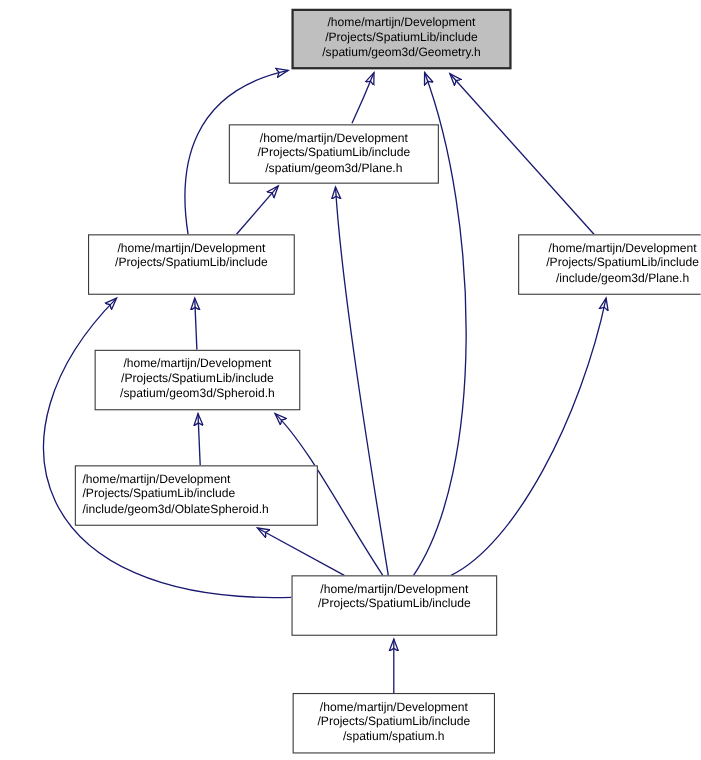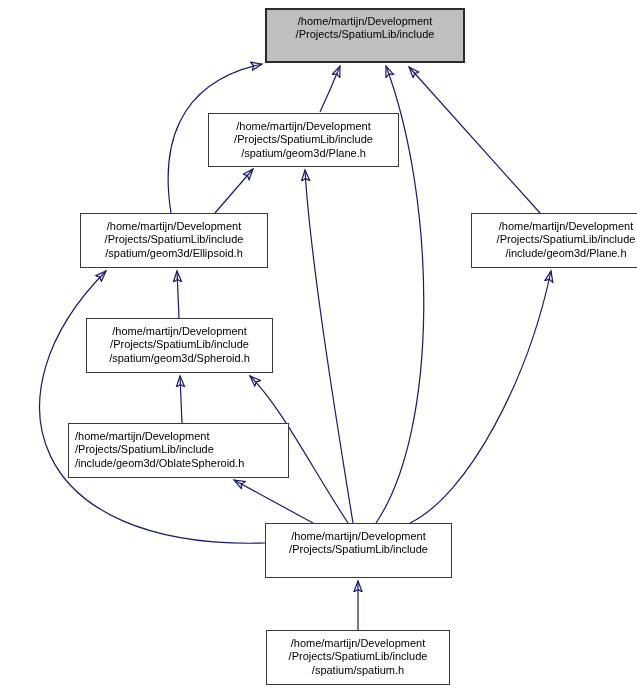--- a/index.html
+++ b/index.html
@@ -60,32 +60,32 @@
     <path d="M237,543 C 0,550 -45,395 78,271" marker-end="url(#ah)"></path>
     <path d="M320,523 C 285,470 252,405 222,376" marker-end="url(#ah)"></path>
     <path d="M285,523 L206,480" marker-end="url(#ah)"></path>
     <path d="M382,523 C 440,495 500,380 523,271" marker-end="url(#ah)"></path>
     <path d="M330,630 L330,581" marker-end="url(#ah)"></path>
   </svg>
 
   <div class="node node--highlight" style="left:237px;top:8px;width:200px;">
     <span>/home/martijn/Development</span>
     <span>/Projects/SpatiumLib/include</span>
+    <span>/spatium/geom3d/Geometry.h</span>
   </div>
 
   <div class="node" style="left:180px;top:113px;width:191px;height:54px;">
     <span>/home/martijn/Development</span>
     <span>/Projects/SpatiumLib/include</span>
     <span>/spatium/geom3d/Plane.h</span>
   </div>
 
   <div class="node" style="left:52px;top:213px;width:188px;">
     <span>/home/martijn/Development</span>
     <span>/Projects/SpatiumLib/include</span>
-    <span>/spatium/geom3d/Ellipsoid.h</span>
   </div>
 
   <div class="node" style="left:443px;top:213px;width:190px;">
     <span>/home/martijn/Development</span>
     <span>/Projects/SpatiumLib/include</span>
     <span>/include/geom3d/Plane.h</span>
   </div>
 
   <div class="node" style="left:58px;top:318px;width:187px;">
     <span>/home/martijn/Development</span>

